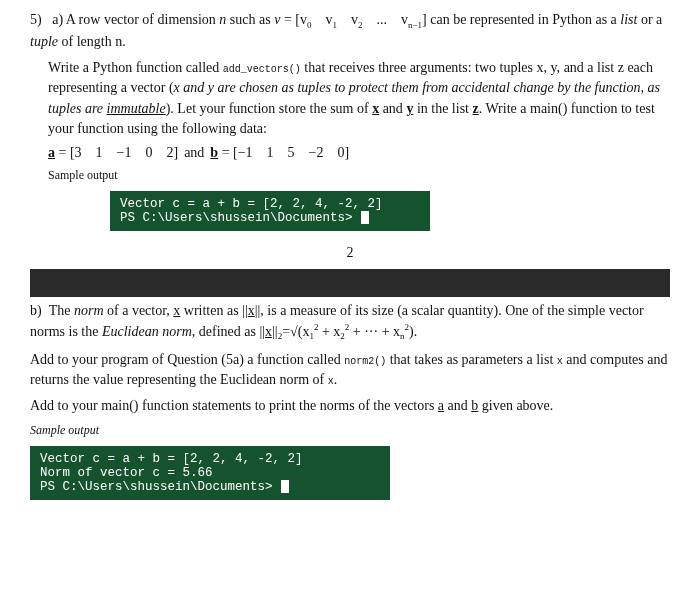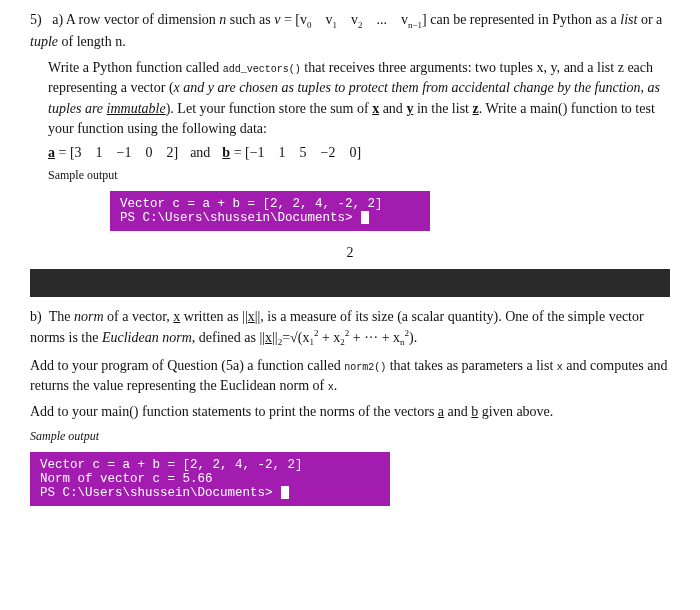--- a/index.html
+++ b/index.html
@@ -18,21 +18,21 @@
     }
 
     p {
       margin-bottom: 6px;
       line-height: 1.45;
     }
 
     .math-line {
       display: flex;
       align-items: flex-start;
-      gap: 12px;
+      gap: 6px;
       margin: 6px 0 6px 18px;
       font-size: 14px;
     }
 
     .underline-text {
       text-decoration: underline;
       text-align: center;
     }
 
     .bold-text {
@@ -47,21 +47,21 @@
       font-family: "Courier New", Courier, monospace;
       font-size: 10px;
     }
 
     .sample-output-label {
       font-size: 12px;
       margin: 4px 0 2px 0;
     }
 
     .terminal-box {
-      background: #a21caf;
+      background: #14532d;
       color: #fff;
       font-family: "Courier New", Courier, monospace;
       font-size: 12.5px;
       padding: 6px 10px;
       margin: 4px 0 6px 0;
       display: inline-block;
       min-width: 320px;
       border: none;
     }
 
@@ -77,21 +77,21 @@
     }
 
     .divider-dark {
       background: #2a2a2a;
       height: 28px;
       width: 100%;
       margin: 4px 0;
     }
 
     .section-b {
-      margin-top: 10px;
+      margin-top: 4px;
     }
 
     sup { font-size: 9px; vertical-align: super; }
     sub { font-size: 9px; vertical-align: sub; }
 
     .bold-underline {
       font-weight: bold;
       text-decoration: underline;
     }
   </style>

